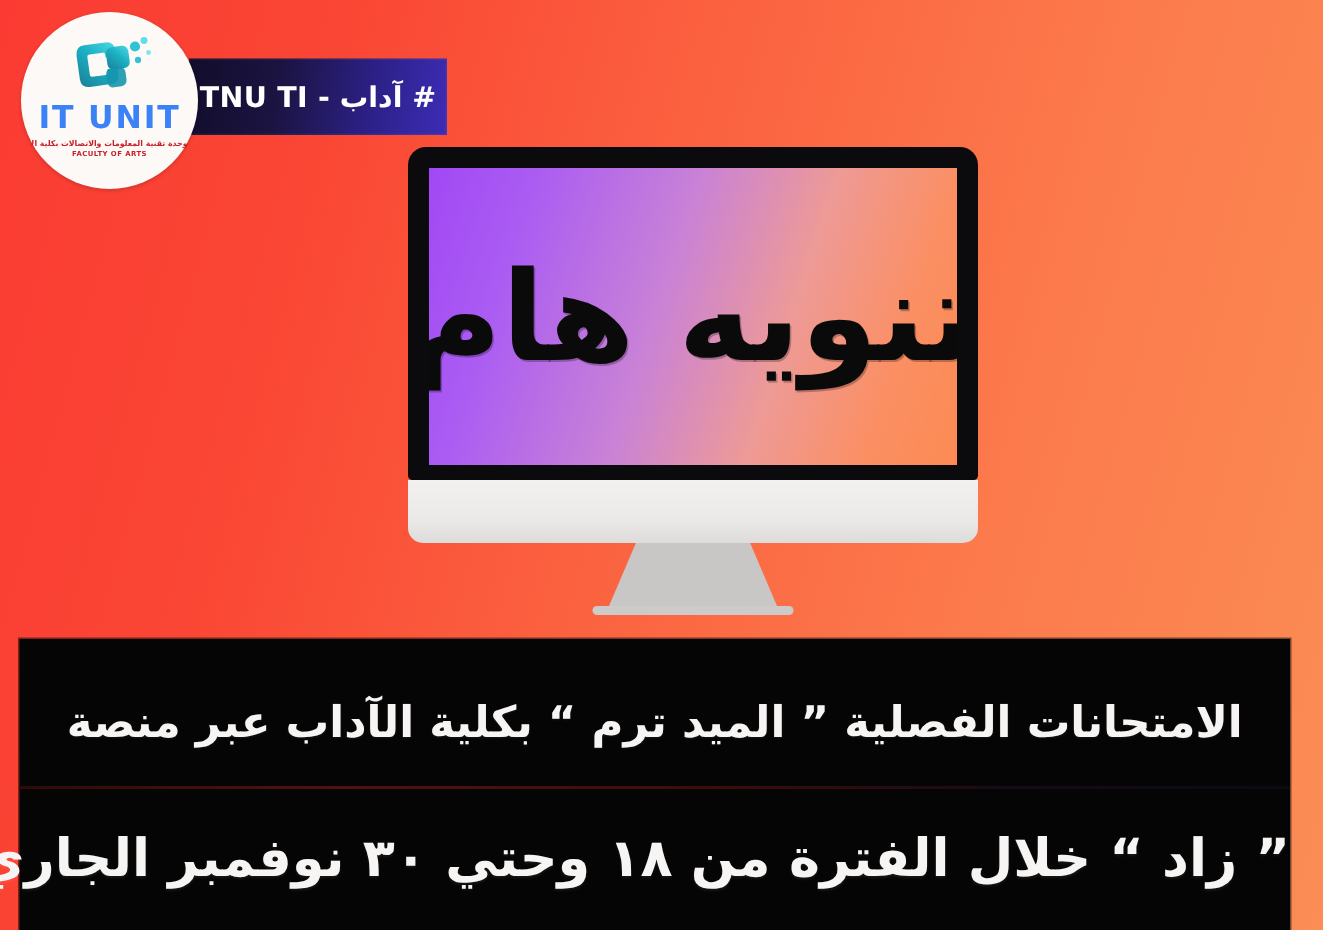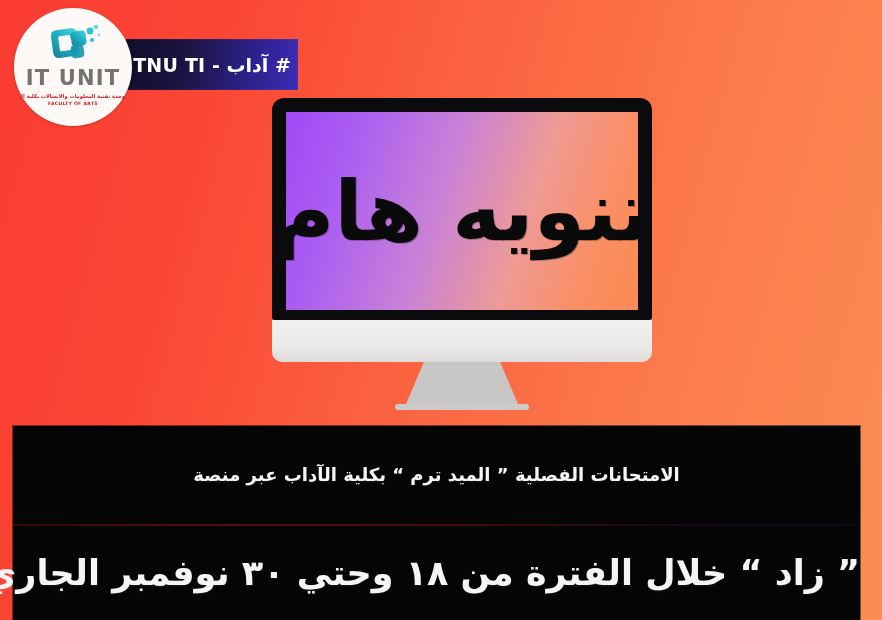--- a/index.html
+++ b/index.html
@@ -37,21 +37,21 @@
   #logo-mark {
     width: 62px;
     height: 44px;
     display: block;
   }
   #logo-wordmark {
     margin-top: 3px;
     font-size: 21px;
     font-weight: bold;
     letter-spacing: 1.2px;
-    color: #737373;
+    color: #3b82f6;
     line-height: 1;
     font-family: "DejaVu Sans", "Liberation Sans", sans-serif;
     text-align: center;
   }
   #logo-sub-ar {
     margin-top: 4px;
     font-size: 5.2px;
     color: #c8202a;
     line-height: 1.25;
     text-align: center;
@@ -165,21 +165,21 @@
     text-align: center;
     font-weight: bold;
     white-space: nowrap;
     text-shadow: 0 1px 2px rgba(255,255,255,0.08);
   }
   #notice-line-1 {
     position: absolute;
     left: 0;
     right: 0;
     top: 38px;
-    font-size: 18px;
+    font-size: 29px;
     letter-spacing: 0.2px;
   }
   #notice-divider {
     position: absolute;
     left: 0;
     right: 0;
     top: 98px;
     height: 2px;
     background: linear-gradient(90deg, #2e0b08 0%, #52120d 25%, #3c0d0a 55%, #150a18 80%, #0b0b14 100%);
   }

